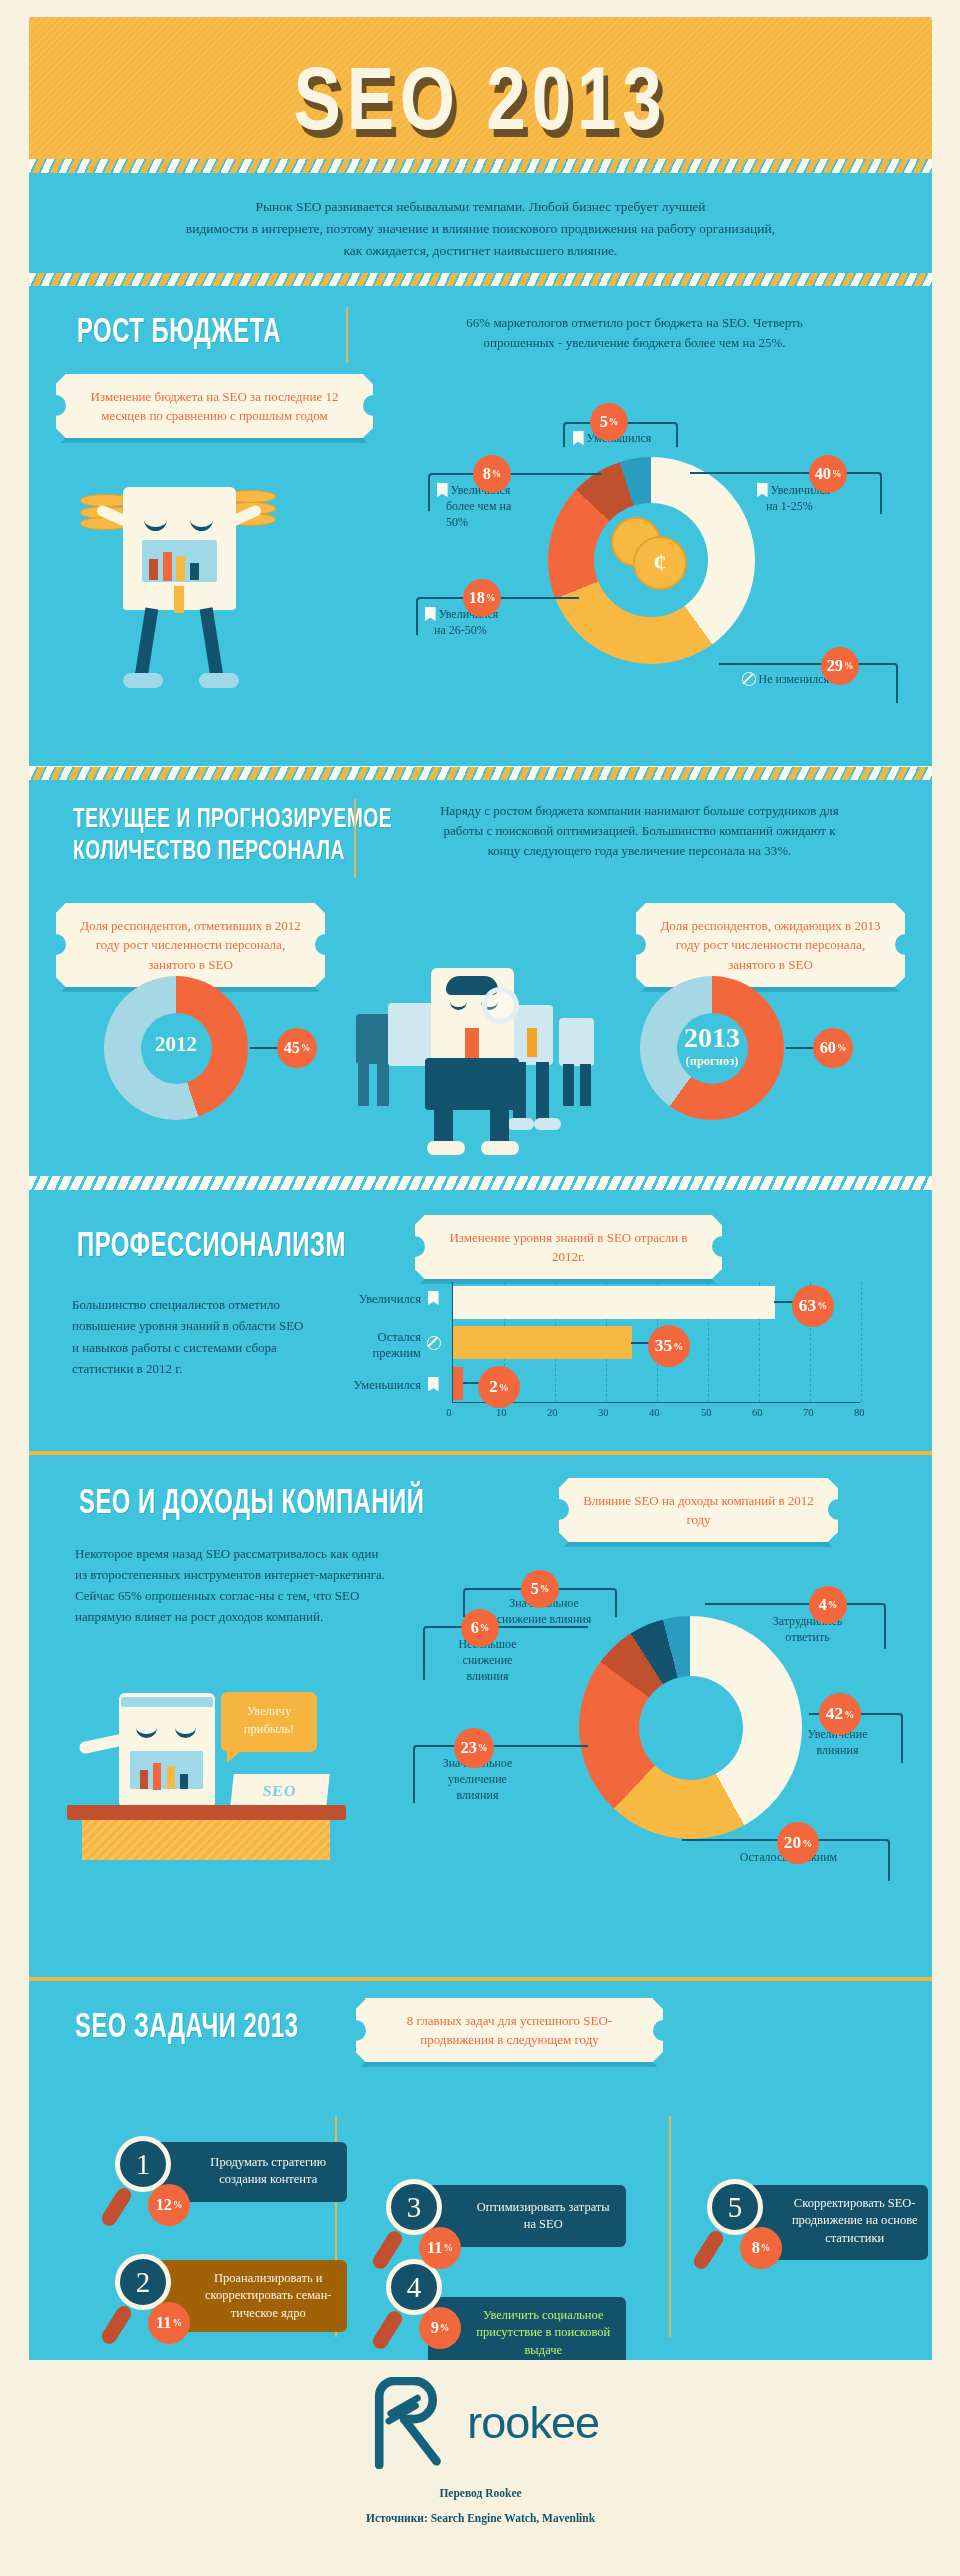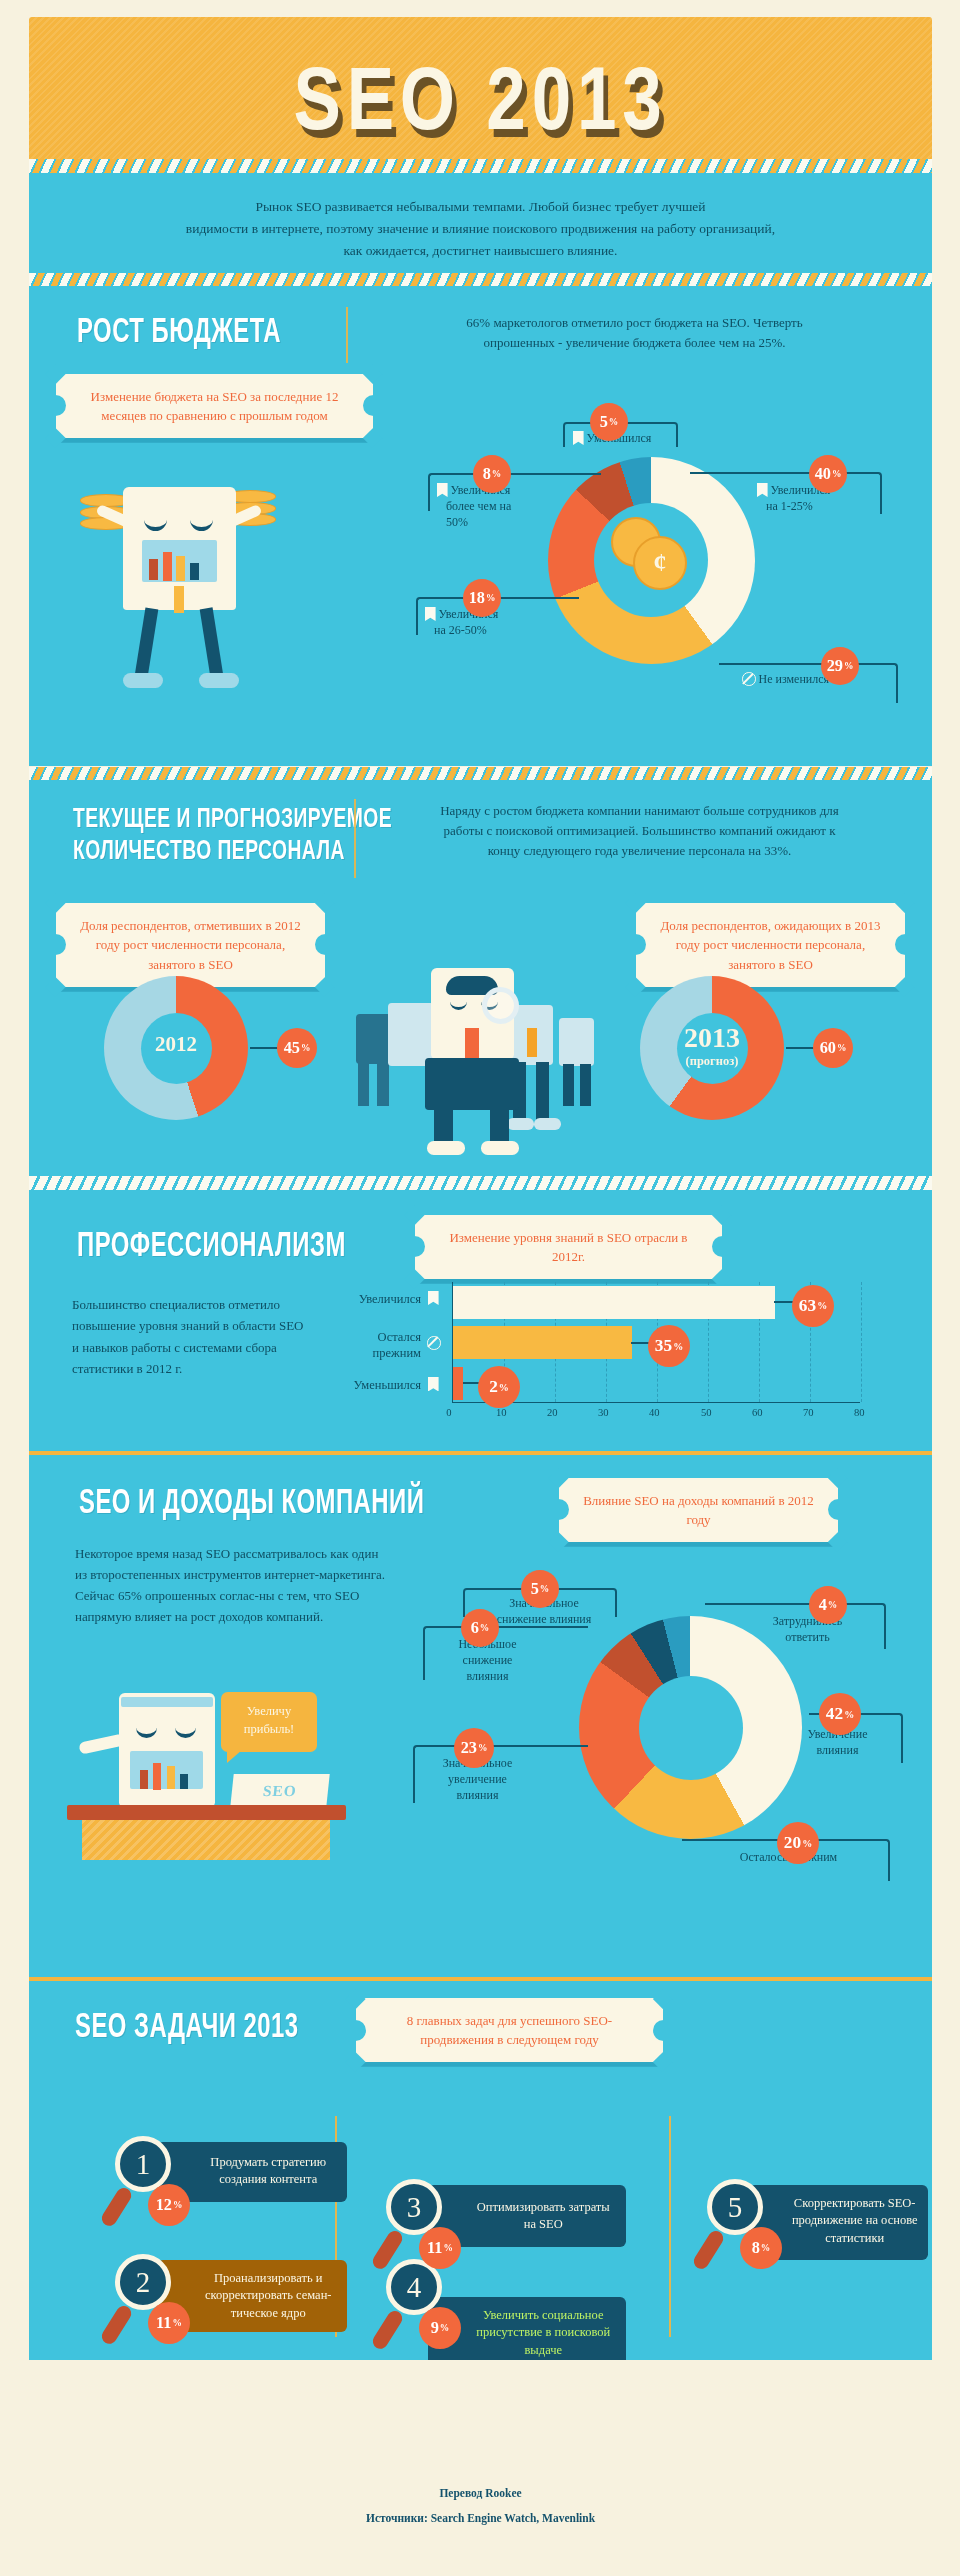--- a/index.html
+++ b/index.html
@@ -492,20 +492,29 @@
                   color:#fbf6e4;font-size:12.5px;line-height:1.4;padding:9.6px 9.6px 9.6px 42px;text-align:center;">Скорректировать SEO-продвижение на основе статистики</div>
       <div style="position:absolute;left:0;top:-5.8px;width:56px;height:56px;border:5.8px solid #fbf6e4;border-radius:50%;
                   background:#14526c;display:flex;align-items:center;justify-content:center;
                   font-family:'Liberation Serif',serif;font-size:29px;color:#fbf6e4;">5</div>
       <div style="position:absolute;left:-5.8px;top:44px;width:15.4px;height:42px;background:#c1502e;border-radius:7.7px;transform:rotate(32deg)"></div>
       <div class="pct" style="left:33px;top:42px;width:42px;height:42px;font-size:16.3px;">8<sup>%</sup></div>
     </div>
   </div>
 
   <div style="position:absolute;left:0;top:2360px;width:961px;height:216px;background:#f7f2df;">
+    <div style="position:absolute;left:0;right:0;top:17.3px;display:flex;justify-content:center;align-items:center;gap:17.3px;">
+      <svg width="88" height="92" viewBox="0 0 92 96">
+        <path d="M18 92 V20 a16 16 0 0 1 16-16 h20 a20 20 0 0 1 0 40 h-10" fill="none" stroke="#14627c" stroke-width="9" stroke-linecap="round"></path>
+        <path d="M44 44 L78 88" fill="none" stroke="#14627c" stroke-width="9" stroke-linecap="round"></path>
+        <path d="M30 38 L58 22" fill="none" stroke="#14627c" stroke-width="7" stroke-linecap="round"></path>
+        <path d="M28 46 L56 30" fill="none" stroke="#14627c" stroke-width="7" stroke-linecap="round"></path>
+      </svg>
+      <span style="font-family:'Liberation Sans',sans-serif;font-size:45px;color:#14627c;letter-spacing:-1px;">rookee</span>
+    </div>
     <div style="position:absolute;left:0;right:0;top:127px;text-align:center;color:#14526c;
                 font-size:11.5px;font-weight:bold;">Перевод Rookee</div>
     <div style="position:absolute;left:0;right:0;top:152px;text-align:center;color:#14526c;
                 font-size:11.5px;font-weight:bold;">Источники: Search Engine Watch, Mavenlink</div>
   </div>
 
 </div>
 
 
 </body></html>

